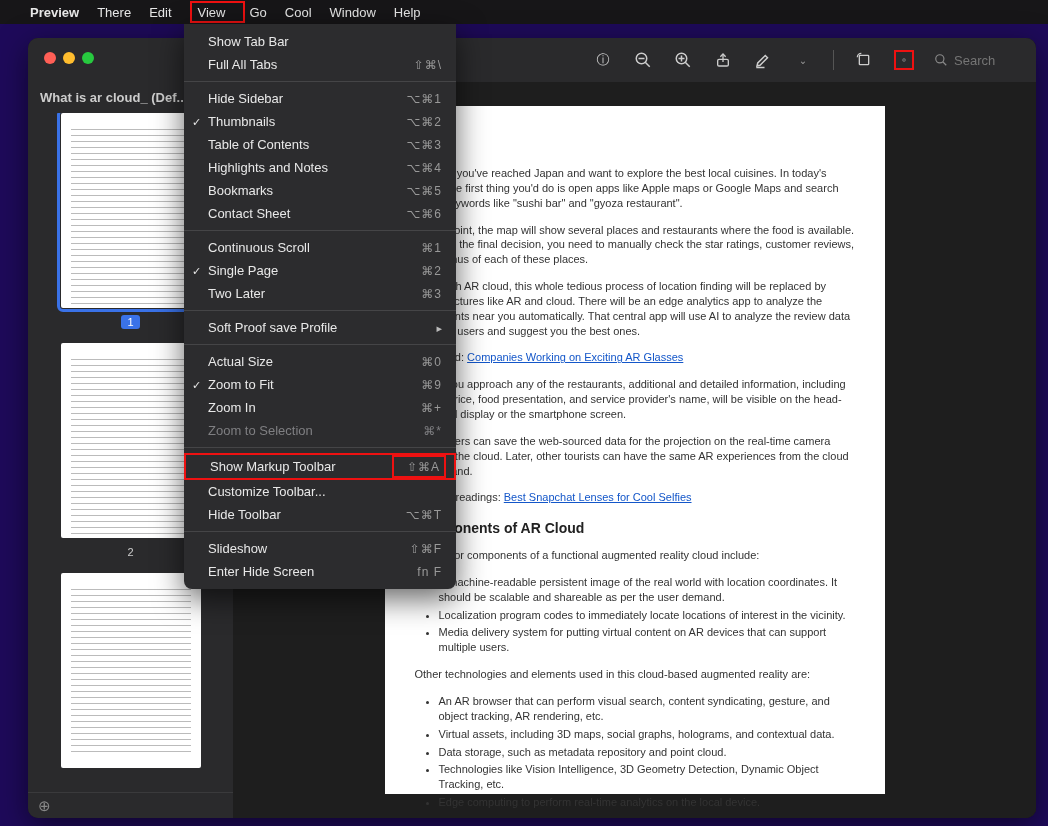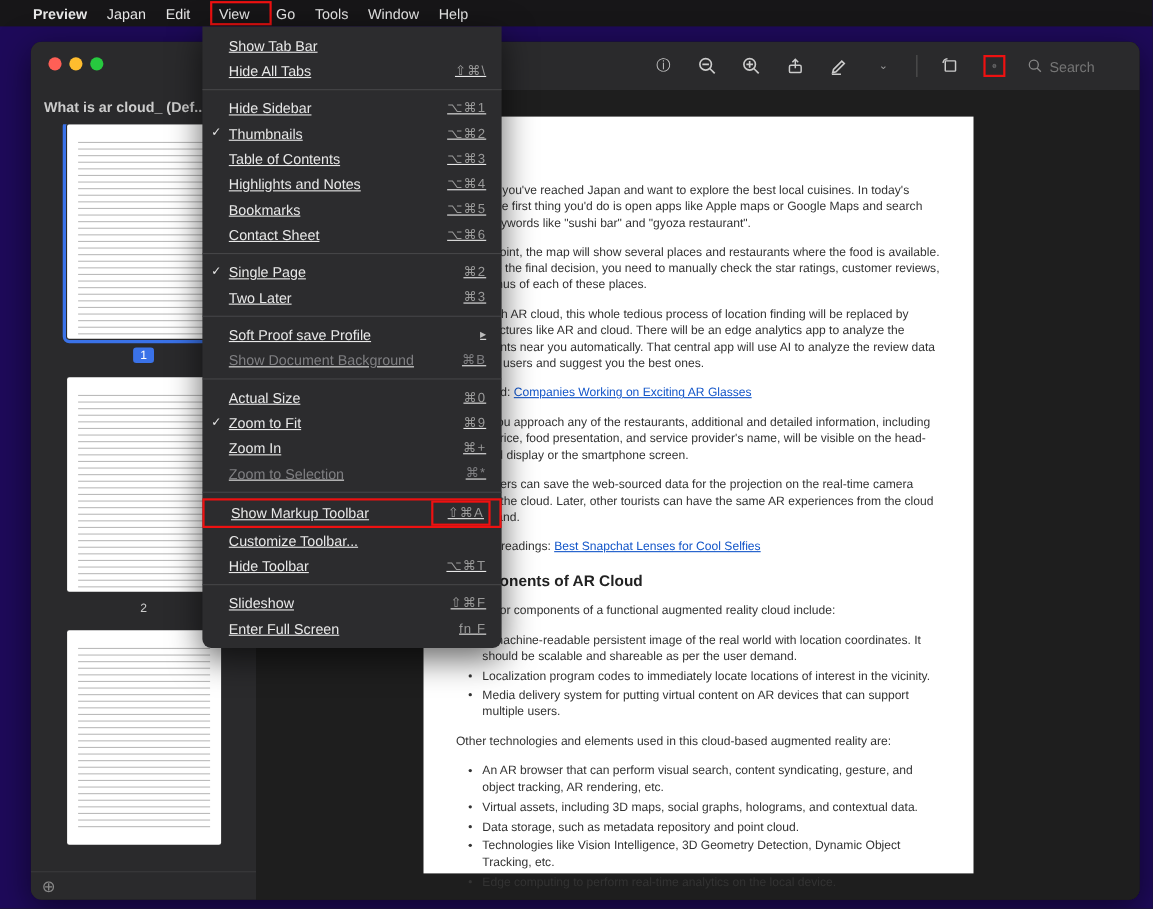--- a/index.html
+++ b/index.html
@@ -144,25 +144,24 @@
     background:#2c2c2e;
     border-radius:0 0 8px 8px;
     box-shadow: 0 10px 30px rgba(0,0,0,.6);
     padding: 6px 0;
     z-index:100;
     color:#e8e8e8;
     font-size:13px;
   }
   .dropdown .mrow {
     display:flex;
-    align-items:flex-start;
+    align-items:flex-end;
     padding: 4px 14px 4px 24px;
     position:relative;
     cursor:default;
-    text-decoration:underline;
   }
   .dropdown .mrow .label { flex:1; }
   .dropdown .mrow .sc { color:#999; font-size:12px; letter-spacing:1px;}
   .dropdown .mrow.dim .label,
   .dropdown .mrow.dim .sc { color:#7f7f82; }
   .dropdown .mrow .check {
     position:absolute; left:8px; font-size:11px;
   }
   .dropdown .sep { height:1px; background:#454547; margin:5px 0;}
   .dropdown .mrow .arrow { color:#bbb; font-size:11px;}
@@ -171,27 +170,27 @@
     position:absolute; right:8px; top:0; bottom:0;
     border:2px solid #e11; width:54px;
   }
 </style>
 </head>
 <body>
 
 <div class="menubar">
   <span class="apple"></span>
   <span class="item bold">Preview</span>
-  <span class="item">Japan</span>
+  <span class="item">There</span>
   <span class="item">Edit</span>
   <span class="item highlight-view">
       <span>View</span>
     </span>
   <span class="item" style="margin-left:-14px">Go</span>
-  <span class="item">Tools</span>
+  <span class="item">Cool</span>
   <span class="item">Window</span>
   <span class="item">Help</span>
 </div>
 
 <div class="window">
 
   <div class="sidebar">
     <div class="traffic">
       <div class="tl red"></div>
       <div class="tl yel"></div>
@@ -391,21 +390,21 @@
       </div>
     </div>
   </div>
 </div>
 
 <div class="dropdown">
   <div class="mrow">
       <span class="label">Show Tab Bar</span>
     </div>
   <div class="mrow">
-      <span class="label">Hide All Tabs</span>
+      <span class="label">Full All Tabs</span>
       <span class="sc">⇧⌘\</span>
     </div>
   <div class="sep"></div>
   <div class="mrow">
       <span class="label">Hide Sidebar</span>
       <span class="sc">⌥⌘1</span>
     </div>
   <div class="mrow">
       <span class="check">✓</span>
       <span class="label">Thumbnails</span>
@@ -422,36 +421,36 @@
   <div class="mrow">
       <span class="label">Bookmarks</span>
       <span class="sc">⌥⌘5</span>
     </div>
   <div class="mrow">
       <span class="label">Contact Sheet</span>
       <span class="sc">⌥⌘6</span>
     </div>
   <div class="sep"></div>
   <div class="mrow">
+      <span class="label">Continuous Scroll</span>
+      <span class="sc">⌘1</span>
+    </div>
+  <div class="mrow">
       <span class="check">✓</span>
       <span class="label">Single Page</span>
       <span class="sc">⌘2</span>
     </div>
   <div class="mrow">
       <span class="label">Two Later</span>
       <span class="sc">⌘3</span>
     </div>
   <div class="sep"></div>
   <div class="mrow">
       <span class="label">Soft Proof save Profile</span>
       <span class="arrow">▸</span>
-    </div>
-  <div class="mrow dim">
-      <span class="label">Show Document Background</span>
-      <span class="sc">⌘B</span>
     </div>
   <div class="sep"></div>
   <div class="mrow">
       <span class="label">Actual Size</span>
       <span class="sc">⌘0</span>
     </div>
   <div class="mrow">
       <span class="check">✓</span>
       <span class="label">Zoom to Fit</span>
       <span class="sc">⌘9</span>
@@ -476,16 +475,16 @@
   <div class="mrow">
       <span class="label">Hide Toolbar</span>
       <span class="sc">⌥⌘T</span>
     </div>
   <div class="sep"></div>
   <div class="mrow">
       <span class="label">Slideshow</span>
       <span class="sc">⇧⌘F</span>
     </div>
   <div class="mrow">
-      <span class="label">Enter Full Screen</span>
+      <span class="label">Enter Hide Screen</span>
       <span class="sc">fn F</span>
     </div>
 </div>
 
 </body></html>

